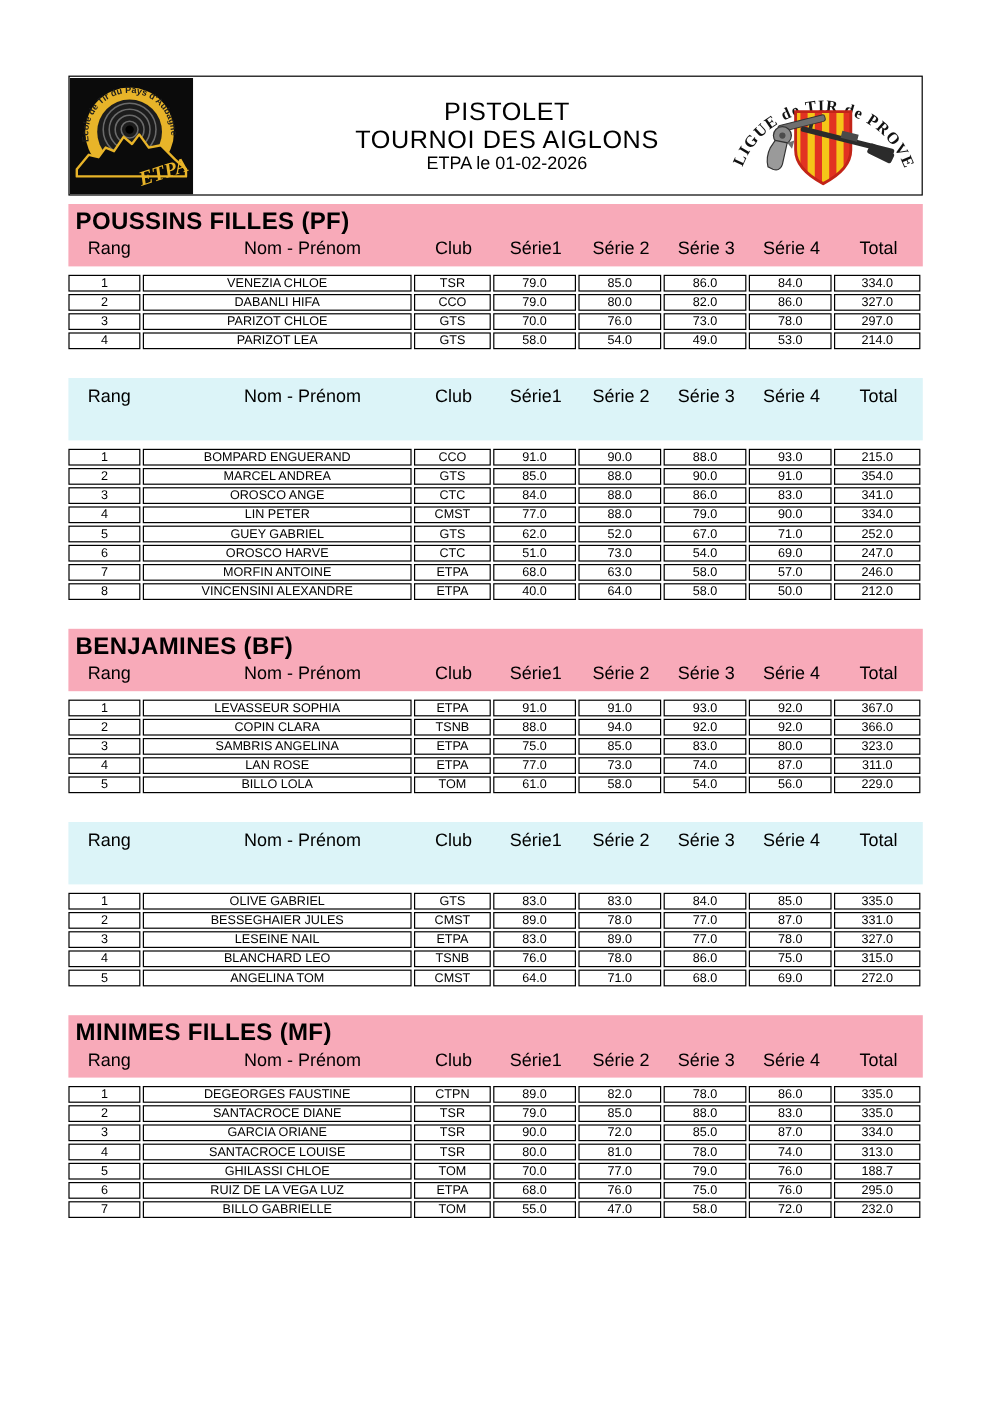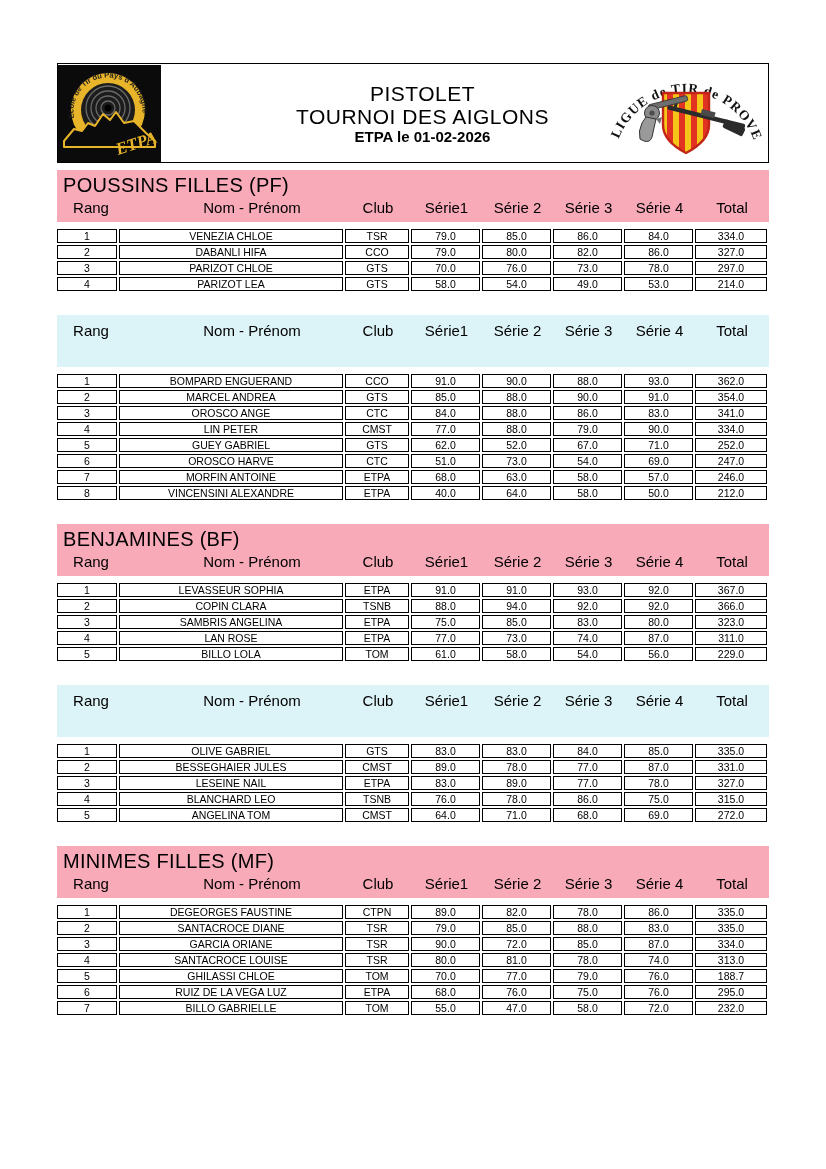--- a/index.html
+++ b/index.html
@@ -10,30 +10,30 @@
   .content{position:absolute;left:57px;top:63px;width:712px;}
 
   
   .header-box{
     box-sizing:border-box;width:712px;height:100px;border:1px solid #000;
     display:flex;align-items:center;background:#fff;
   }
   .logo-etpa{width:103px;height:97px;flex:0 0 auto;display:block;}
   .header-center{flex:1;padding-left:78px;text-align:center;}
   .title-line{font-size:21px;line-height:23px;letter-spacing:.5px;}
-  .subtitle{font-size:15px;font-weight:bold;text-align:center;}
+  .subtitle{font-size:15px;font-weight:normal;text-align:center;}
   .logo-provence{width:160px;height:92px;flex:0 0 auto;margin-right:2px;display:block;}
 
   
   .category{margin-top:22px;}
   .category:first-of-type{margin-top:7px;}
   .band{box-sizing:border-box;width:712px;height:52px;padding:4px 0 0 6px;}
   .category.pink .band{background:var(--pink,#f8aab9);}
   .category.blue .band{background:var(--blue,#dcf4f8);}
-  .band-title{margin:0;font-size:20px;line-height:22px;font-weight:normal;letter-spacing:.3px;}
+  .band-title{margin:0;font-size:20px;line-height:22px;font-weight:bold;letter-spacing:.3px;}
   .band-cols{display:flex;margin-top:3px;font-size:15px;}
   .band-cols .col{box-sizing:border-box;text-align:center;white-space:nowrap;}
   .band-cols .col:nth-child(1){width:56px;}
   .band-cols .col:nth-child(2){width:226px;padding-left:40px;}
   .band-cols .col:nth-child(3){width:66px;}
   .band-cols .col:nth-child(4),
   .band-cols .col:nth-child(5),
   .band-cols .col:nth-child(6),
   .band-cols .col:nth-child(7){width:71px;}
   .band-cols .col:nth-child(8){width:74px;}
@@ -223,21 +223,21 @@
       </colgroup>
       <tbody>
   <tr>
     <td>1</td>
     <td>BOMPARD ENGUERAND</td>
     <td>CCO</td>
     <td>91.0</td>
     <td>90.0</td>
     <td>88.0</td>
     <td>93.0</td>
-    <td>362.0</td>
+    <td>215.0</td>
   </tr>
 
   <tr>
     <td>2</td>
     <td>MARCEL ANDREA</td>
     <td>GTS</td>
     <td>85.0</td>
     <td>88.0</td>
     <td>90.0</td>
     <td>91.0</td>

